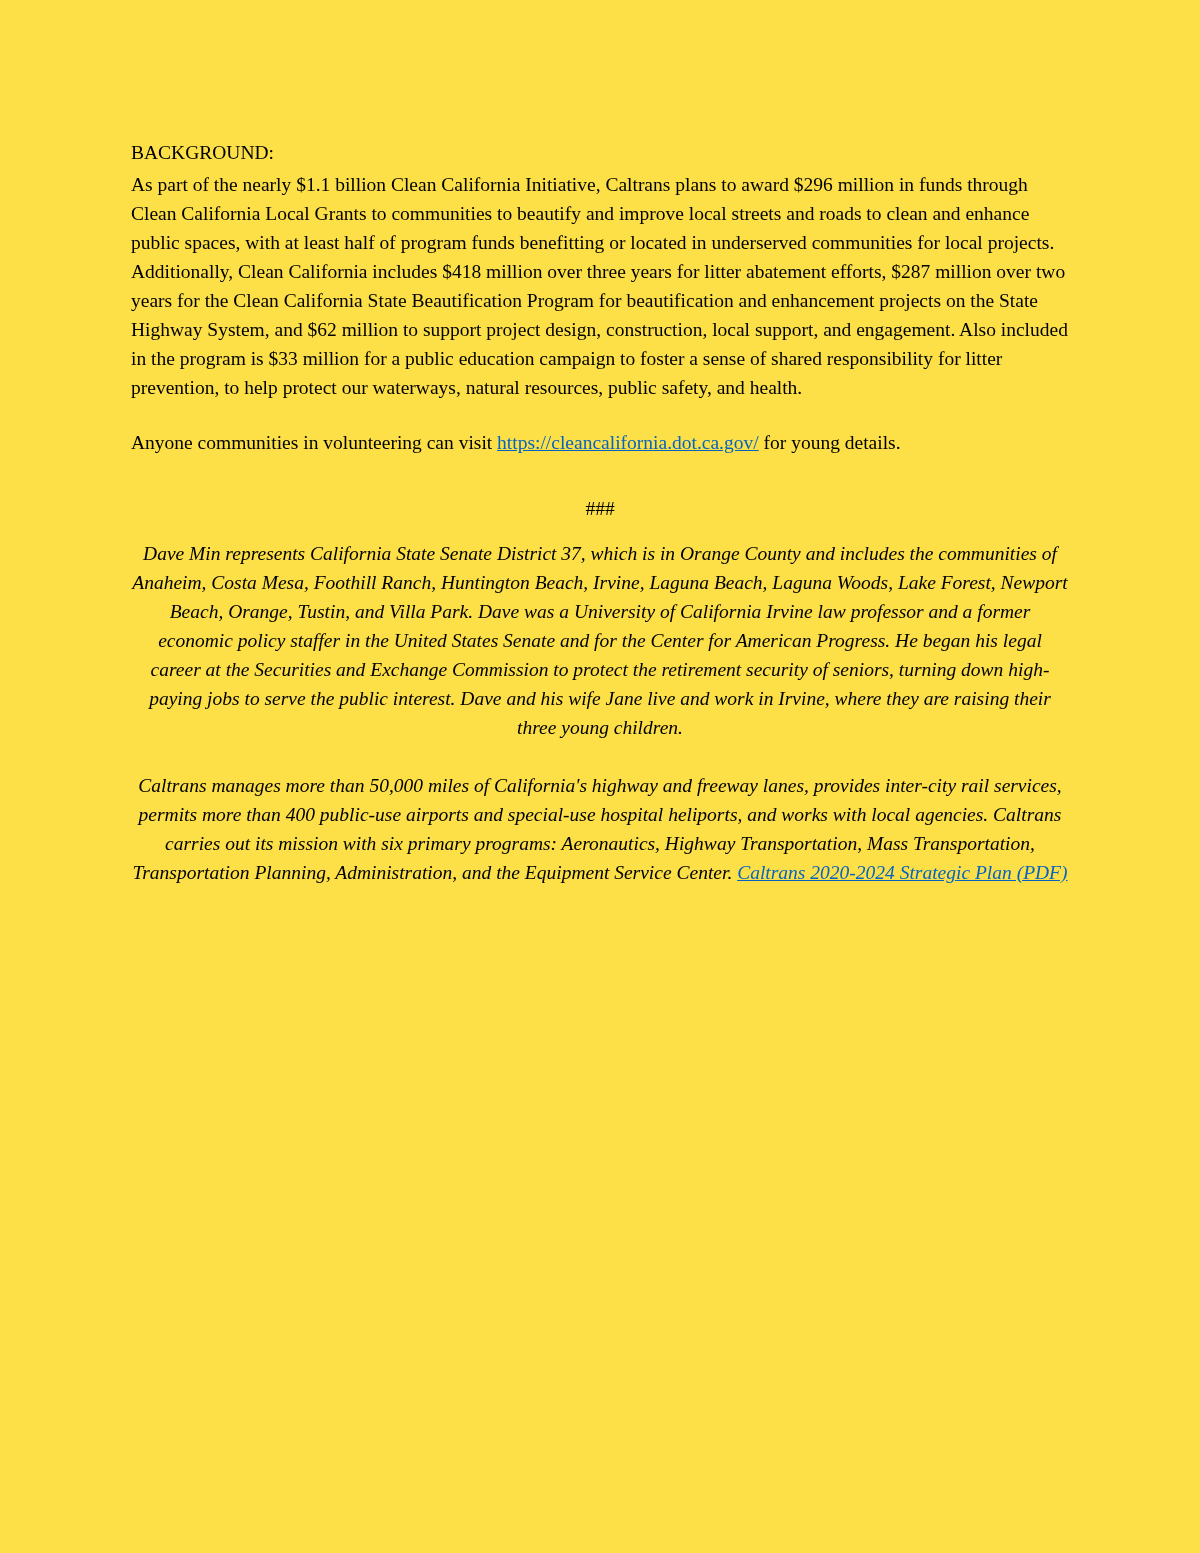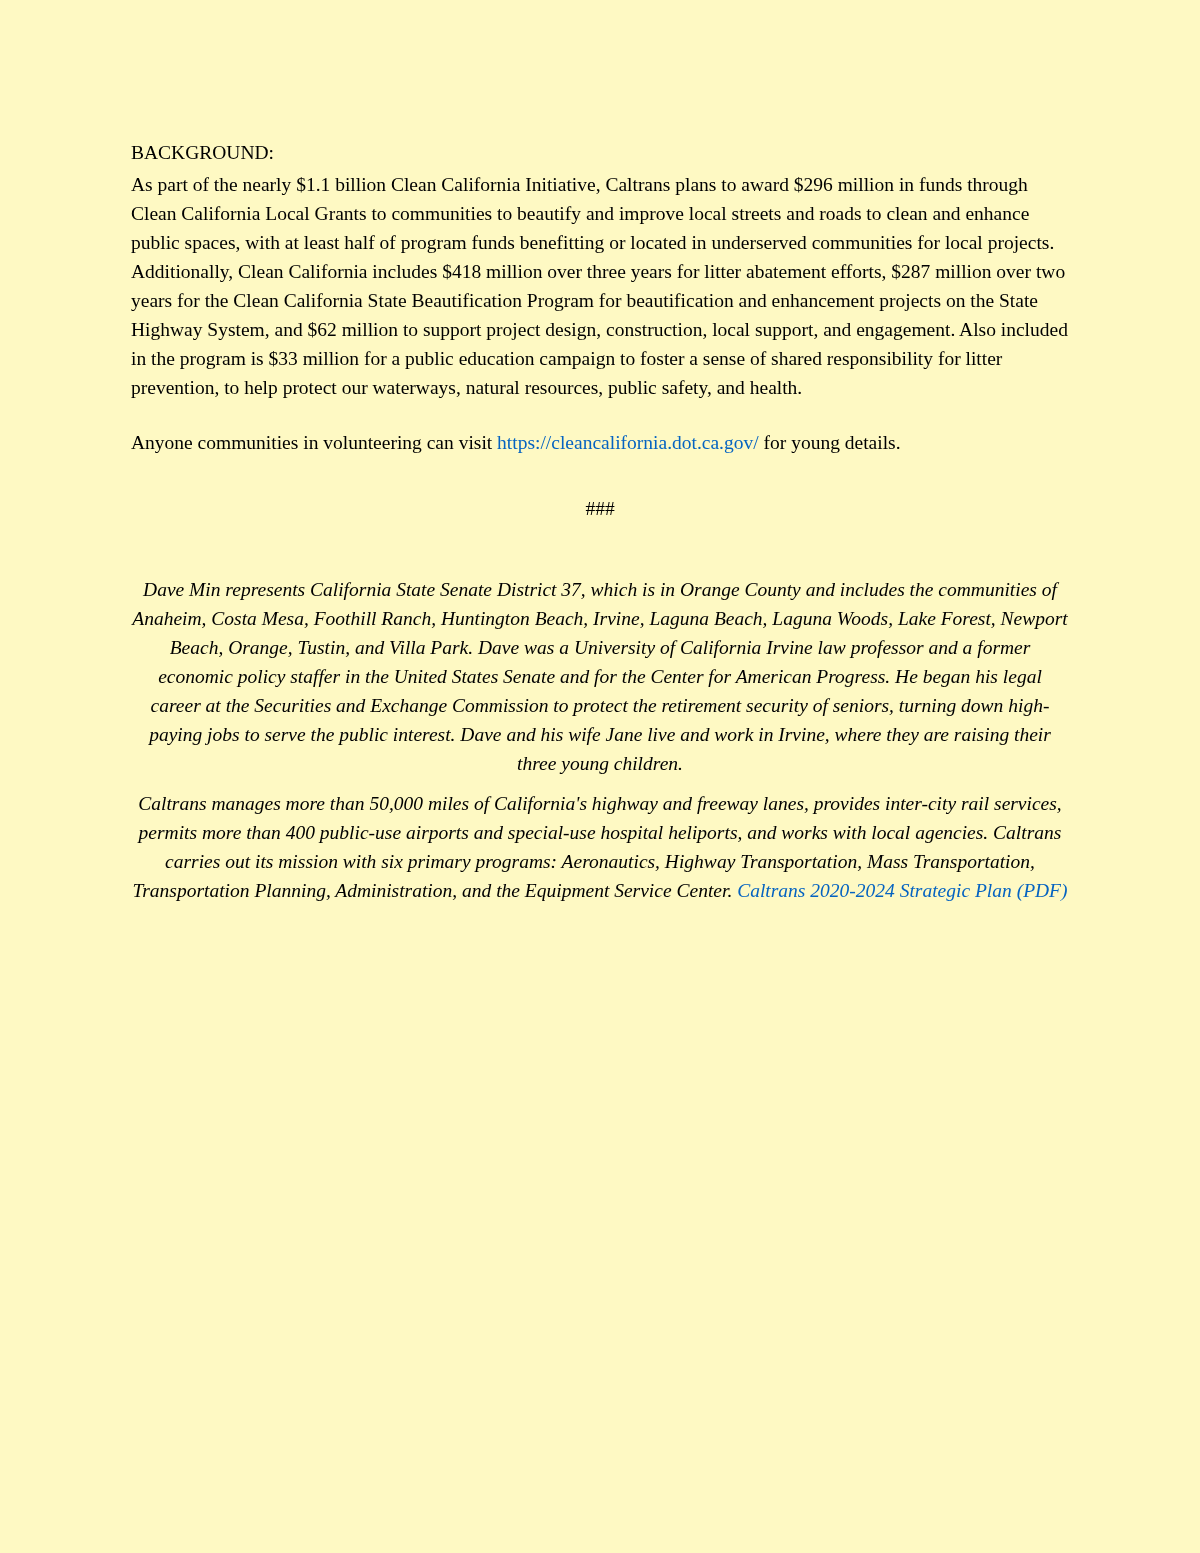--- a/index.html
+++ b/index.html
@@ -8,21 +8,21 @@
     background: #ffffff;
     color: #000000;
     font-family: "Liberation Serif", serif;
   }
   .page {
     position: relative;
     width: 1200px;
     height: 1553px;
     box-sizing: border-box;
     padding: 138px 131px 0 131px;
-    background: #fef9c3;
+    background: #fde047;
     overflow: hidden;
   }
   p {
     margin: 0;
     font-size: 19.5px;
     line-height: 29px;
   }
   .heading {
     margin-bottom: 3px;
   }
@@ -34,27 +34,28 @@
   }
   .separator {
     margin-top: 37px;
     text-align: center;
   }
   .italic-center {
     font-style: italic;
     text-align: center;
   }
   .bio-par {
-    margin-top: 52px;
+    margin-top: 16px;
   }
   .caltrans-par {
-    margin-top: 11px;
+    margin-top: 29px;
   }
   a.doc-link {
     color: #0563C1;
+    text-decoration: underline;
     cursor: pointer;
   }
 </style>
 </head>
 <body>
 
 <div class="page">
 
   <p class="heading">BACKGROUND:</p>
 

